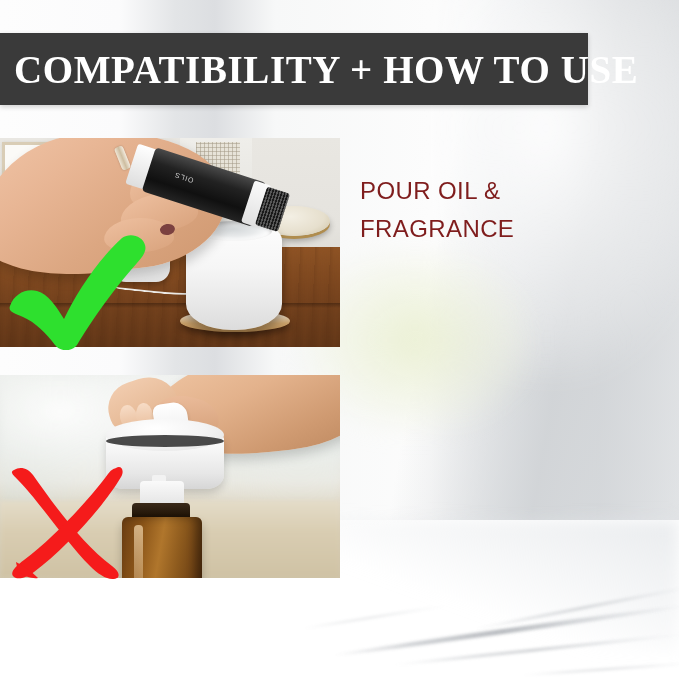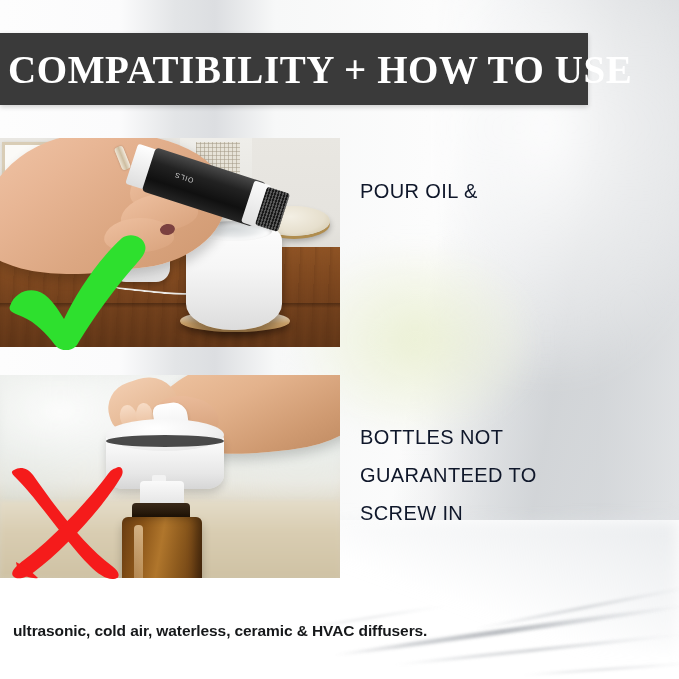--- a/index.html
+++ b/index.html
@@ -78,20 +78,21 @@
     box-shadow: 0 2px 5px rgba(0,0,0,0.18);
   }
   .banner-title {
     color: #ffffff;
     font-family: "Liberation Serif", "DejaVu Serif", serif;
     font-size: 39px;
     font-weight: 700;
     letter-spacing: 0.6px;
     padding-left: 8px;
     white-space: nowrap;
+    margin-left: 6px;
   }
 
   
   .photo {
     position: absolute;
     left: 0;
     width: 340px;
     overflow: hidden;
   }
   .photo-top    { top: 138px; height: 209px; }
@@ -346,24 +347,24 @@
 
   
   .overlay-check { position: absolute; left: 4px; top: 232px; width: 146px; height: 118px; }
   .overlay-x     { position: absolute; left: 4px; top: 462px; width: 122px; height: 118px; }
 
   
   .copy {
     position: absolute;
     left: 360px;
     width: 300px;
-    color: #0f172a;
+    color: #7f1d1d;
     font-family: "Liberation Sans", sans-serif;
     font-weight: 300;
-    font-size: 20px;
+    font-size: 24px;
     line-height: 38px;
     letter-spacing: 0.4px;
     text-transform: uppercase;
   }
   .copy-1 { top: 172px; }
   .copy-2 { top: 418px; }
   .copy .line { display: block; white-space: nowrap; }
 
   
   .disclaimer {
@@ -463,25 +464,20 @@
     <svg viewBox="0 0 122 118" width="122" height="118" aria-hidden="true">
       <path d="M10 8 C16 4 24 6 29 13 C48 40 78 82 108 104 C116 110 117 116 110 117 C103 118 94 112 86 104 C62 80 34 38 14 18 C8 12 6 10 10 8 Z" fill="#f51b1b"></path>
       <path d="M112 6 C117 3 121 8 117 15 C100 44 62 86 30 110 C21 117 12 118 9 114 C6 110 12 104 20 98 C52 74 88 34 104 12 C107 8 109 7 112 6 Z" fill="#f51b1b"></path>
       <path d="M12 100 C20 104 28 110 34 116 C28 117 20 114 14 110 Z" fill="#f51b1b"></path>
       <path d="M96 100 C104 104 110 110 114 116 C106 116 98 111 92 106 Z" fill="#f51b1b"></path>
     </svg>
   </div>
 
   <div class="copy copy-1">
     <span class="line">POUR OIL &amp;</span>
-  </div>
-
-  <div class="copy copy-2">
-    <span class="line">BOTTLES NOT</span>
-    <span class="line">GUARANTEED TO</span>
-    <span class="line">SCREW IN</span>
-  </div>
+    <span class="line">FRAGRANCE</span>
+  </div>
+
 
   <div class="disclaimer">
-    <span class="line">ultrasonic, cold air, waterless, ceramic &amp; HVAC diffusers.</span>
   </div>
 
 </div>
 
 </body></html>

